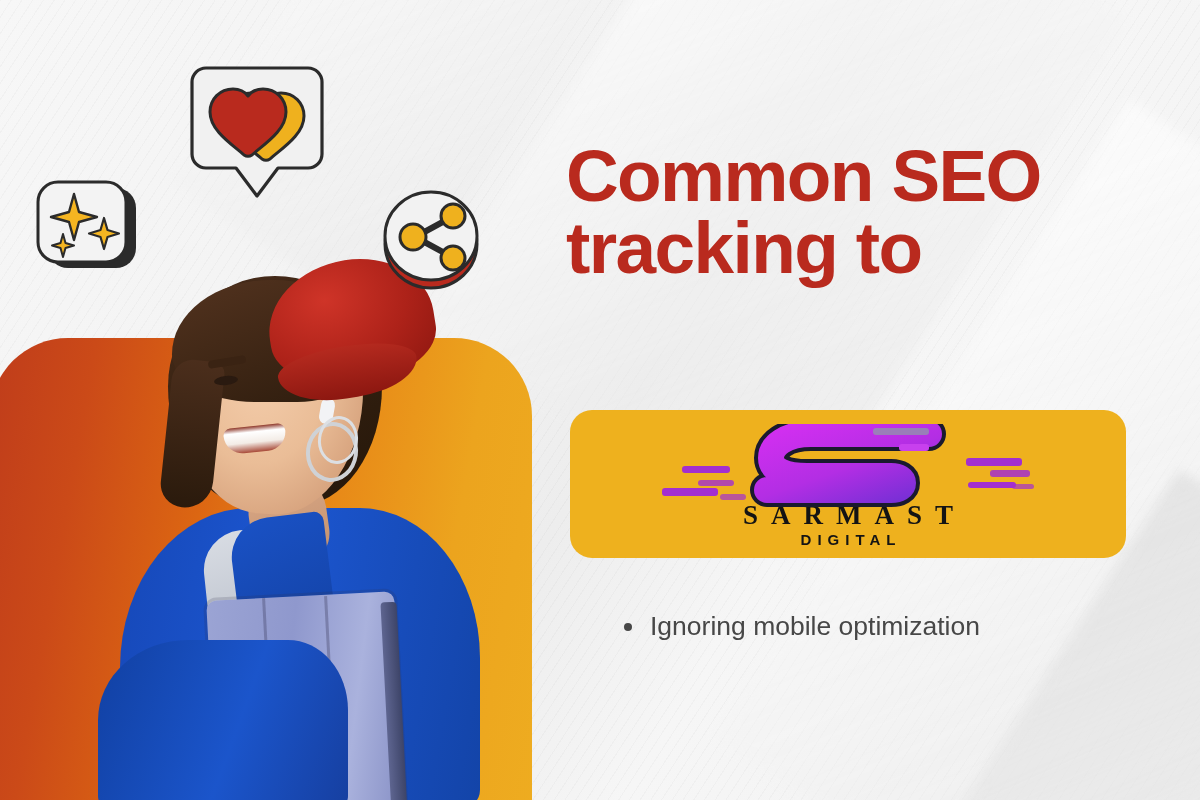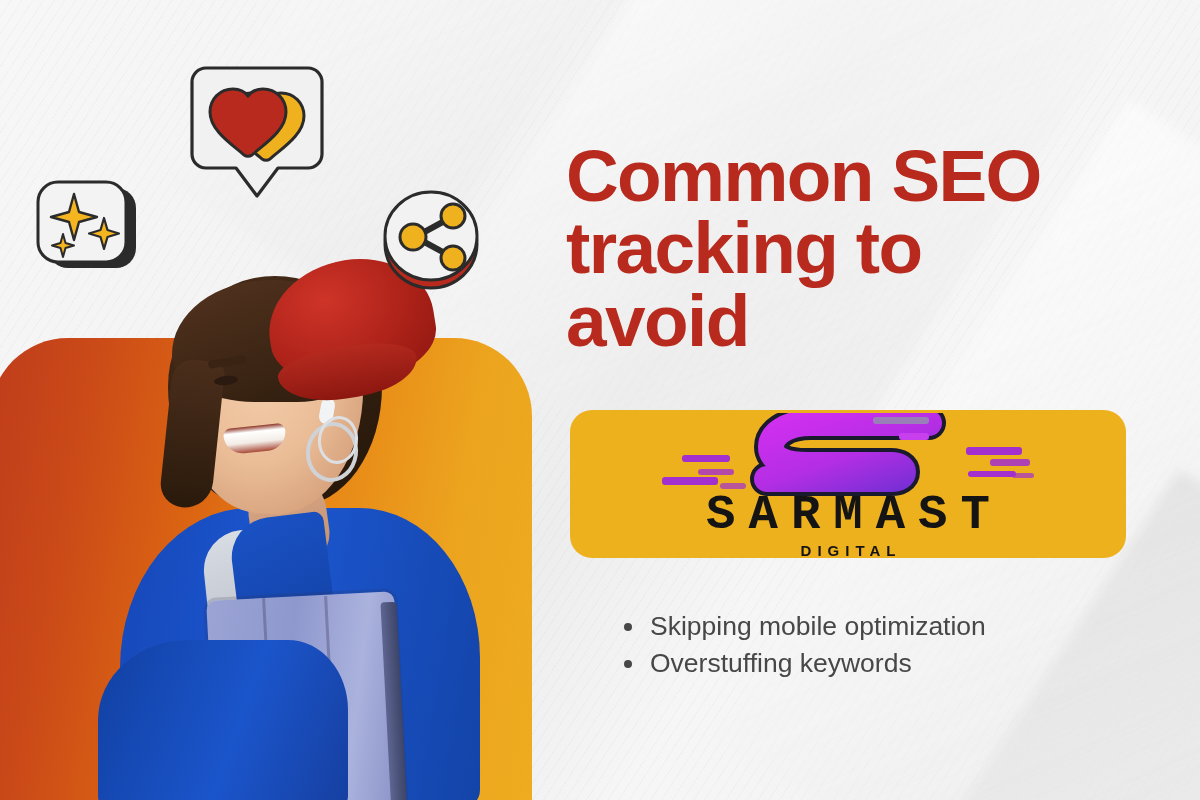--- a/index.html
+++ b/index.html
@@ -231,23 +231,23 @@
   .sl-b { left: 128px; top: 58px; width: 36px; height: 6px; opacity: .8; }
   .sl-c { left: 92px; top: 66px; width: 56px; height: 8px; }
   .sl-d { left: 150px; top: 72px; width: 26px; height: 6px; opacity: .7; }
   .sl-e { left: 396px; top: 36px; width: 56px; height: 8px; }
   .sl-f { left: 420px; top: 48px; width: 40px; height: 7px; opacity: .85; }
   .sl-g { left: 398px; top: 60px; width: 48px; height: 6px; }
   .sl-h { left: 442px; top: 62px; width: 22px; height: 5px; opacity: .7; }
 
   .logo-wordmark {
     color: #141414;
-    font-family: Liberation Mono, monospace;
+    font-family: Liberation Serif, serif;
     font-weight: bold;
-    font-size: 49px;
+    font-size: 27px;
     letter-spacing: 13px;
     line-height: 1;
     margin-top: -4px;
     text-indent: 13px;
   }
   .logo-sub {
     color: #141414;
     font-family: "Liberation Sans", sans-serif;
     font-weight: bold;
     font-size: 15px;
@@ -353,21 +353,20 @@
       <line x1="39" y1="50" x2="72" y2="68" stroke="#2b2b2b" stroke-width="6" stroke-linecap="round"></line>
       <circle cx="35" cy="49" r="13" fill="#efb11e" stroke="#2b2b2b" stroke-width="3"></circle>
       <circle cx="75" cy="28" r="12" fill="#efb11e" stroke="#2b2b2b" stroke-width="3"></circle>
       <circle cx="75" cy="70" r="12" fill="#efb11e" stroke="#2b2b2b" stroke-width="3"></circle>
     </svg>
   </div>
 
   <div class="headline">
     <div>Common SEO</div>
     <div>tracking to</div>
-    <div>avoid</div>
   </div>
 
   <div class="logo-banner">
     <div class="logo-inner">
       <div class="smark-row">
         <div class="speedline sl sl-a"></div>
         <div class="speedline sl sl-b"></div>
         <div class="speedline sl sl-c"></div>
         <div class="speedline sl sl-d"></div>
         <div class="speedline sl sl-e"></div>
@@ -387,17 +386,16 @@
           <rect x="150" y="4" width="56" height="7" rx="3" fill="#8f9aa8" opacity=".75"></rect>
           <rect x="176" y="20" width="30" height="7" rx="3" fill="#c840ee"></rect>
         </svg>
       </div>
       <div class="logo-wordmark">SARMAST</div>
       <div class="logo-sub">DIGITAL</div>
     </div>
   </div>
 
   <ul class="bullets">
-    <li>Skipping mobile optimization</li>
-    <li>Overstuffing keywords</li>
+    <li>Ignoring mobile optimization</li>
   </ul>
 
 </div>
 
 </body></html>

